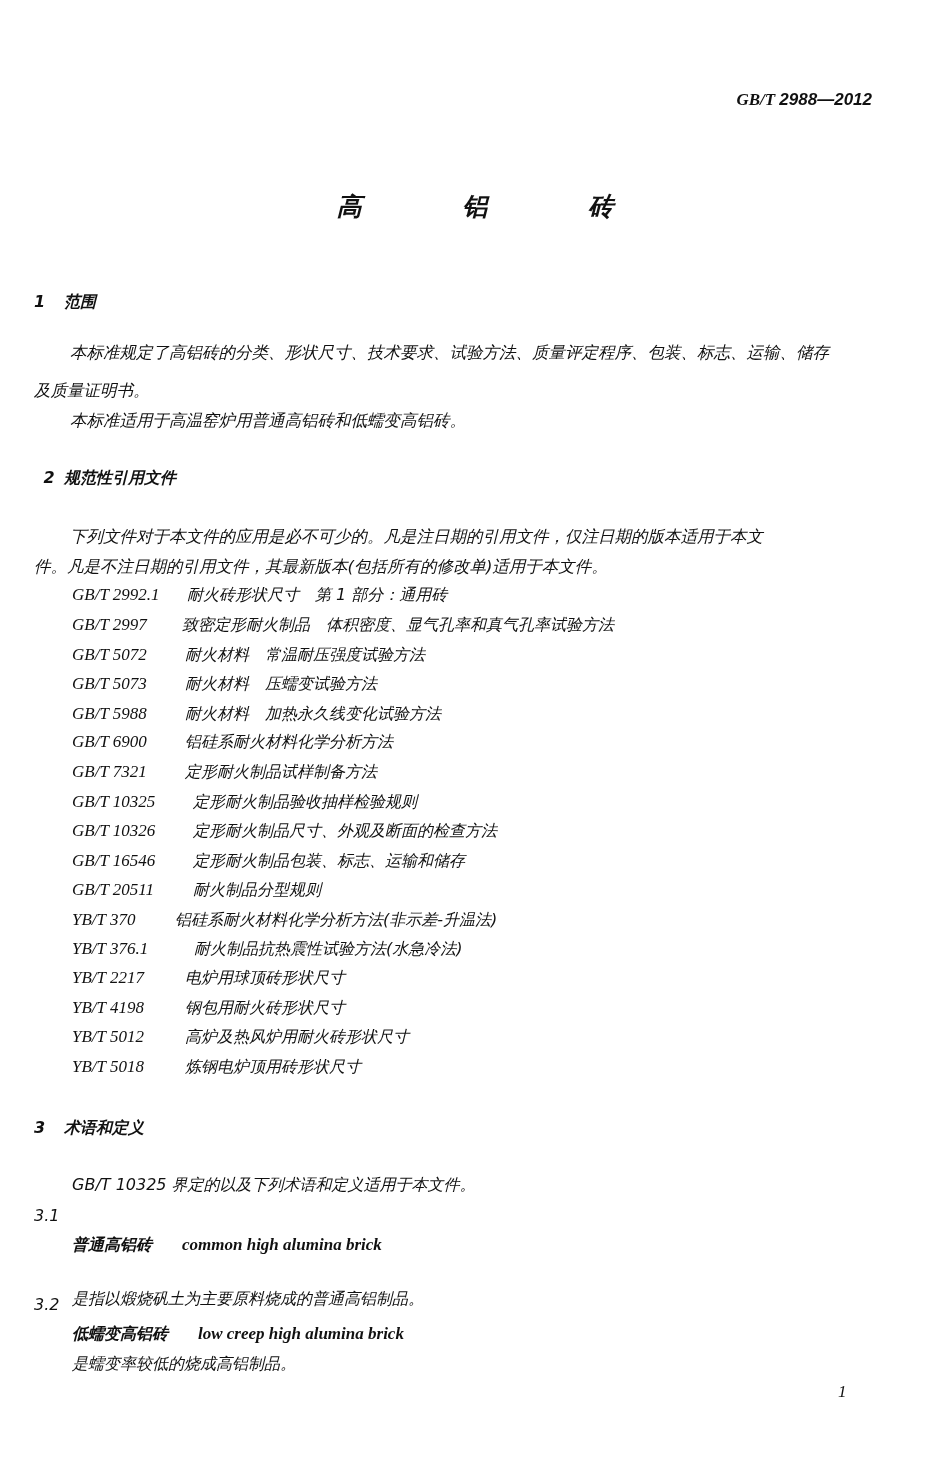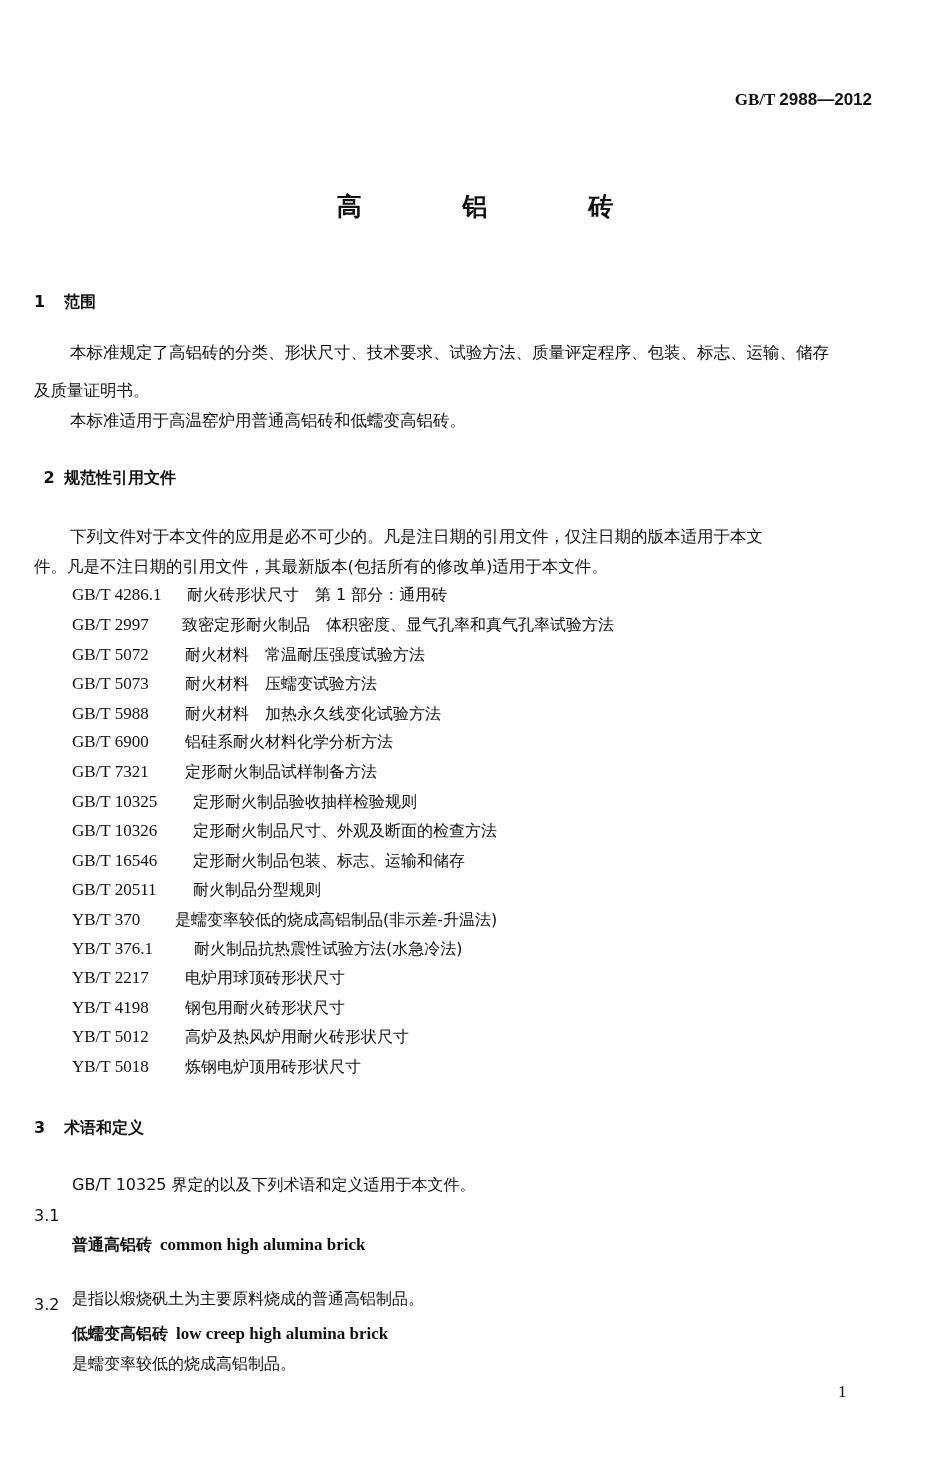--- a/index.html
+++ b/index.html
@@ -1,39 +1,39 @@
 <!DOCTYPE html>
 <html><head>
 <meta charset="utf-8">
 <style>
   html, body { margin: 0; padding: 0; background: #ffffff; }
   body {
     width: 950px; height: 1464px; position: relative; overflow: hidden;
     font-family: "DejaVu Serif", "Liberation Serif", serif;
     color: #111111;
   }
-  .abs { position: absolute; white-space: nowrap; }
+  .abs { position: absolute; white-space: nowrap; font-style: italic; }
   .std-code {
     right: 78px; top: 90px; font-size: 17px; font-weight: bold;
     font-family: "Liberation Serif", serif;
   }
   .std-code .num { font-family: "Liberation Sans", sans-serif; }
   .title {
     left: 0; width: 950px; top: 190px; text-align: center;
     font-size: 25px; font-weight: bold; letter-spacing: 46px;
     font-family: "DejaVu Sans", sans-serif; padding-left: 46px; box-sizing: border-box;
   }
   .sec-head { font-size: 16px; font-weight: bold; font-family: "DejaVu Sans", sans-serif; }
   .sec-head .no { display: inline-block; width: 30px; }
   .para { font-size: 16.5px; line-height: 30px; font-family: "DejaVu Sans", sans-serif; }
   .body-text { font-size: 16px; font-family: "DejaVu Sans", sans-serif; }
   .ref-row { font-size: 16px; font-family: "DejaVu Sans", sans-serif; left: 72px; }
   .ref-code { font-family: "Liberation Serif", serif; font-size: 17px; display: inline-block; }
   .ref-title { display: inline-block; }
-  .term-en { font-family: "Liberation Serif", serif; font-weight: bold; font-size: 17px; margin-left: 8px; }
+  .term-en { font-family: "Liberation Serif", serif; font-weight: bold; font-size: 17px; margin-left: 30px; }
   .term-zh { font-weight: bold; }
   .clause-no { font-size: 16px; font-family: "DejaVu Sans", sans-serif; }
   .page-num { left: 838px; top: 1382px; font-size: 17px; font-family: "Liberation Serif", serif; }
 </style>
 </head>
 <body>
 
 <div class="abs std-code">
   <span>GB/T</span>
   <span class="num">2988—2012</span>
@@ -48,32 +48,32 @@
 <div class="abs para" style="left:34px; top:376px;">及质量证明书。</div>
 <div class="abs para" style="left:70px; top:406px;">本标准适用于高温窑炉用普通高铝砖和低蠕变高铝砖。</div>
 
 <div class="abs sec-head" style="left:34px; top:468px;text-align:center;">
   <span class="no">2</span><span>规范性引用文件</span>
 </div>
 <div class="abs para" style="left:70px; top:522px;">下列文件对于本文件的应用是必不可少的。凡是注日期的引用文件，仅注日期的版本适用于本文</div>
 <div class="abs para" style="left:34px; top:552px;">件。凡是不注日期的引用文件，其最新版本(包括所有的修改单)适用于本文件。</div>
 
 <div>
-  <div class="abs ref-row" style="top:585px;"><span class="ref-code" style="width:115px">GB/T 4286.1</span><span class="ref-title">耐火砖形状尺寸　第 1 部分：通用砖</span></div>
+  <div class="abs ref-row" style="top:585px;"><span class="ref-code" style="width:115px">GB/T 2992.1</span><span class="ref-title">耐火砖形状尺寸　第 1 部分：通用砖</span></div>
   <div class="abs ref-row" style="top:615px;"><span class="ref-code" style="width:110px">GB/T 2997</span><span class="ref-title">致密定形耐火制品　体积密度、显气孔率和真气孔率试验方法</span></div>
   <div class="abs ref-row" style="top:645px;"><span class="ref-code" style="width:113px">GB/T 5072</span><span class="ref-title">耐火材料　常温耐压强度试验方法</span></div>
   <div class="abs ref-row" style="top:674px;"><span class="ref-code" style="width:113px">GB/T 5073</span><span class="ref-title">耐火材料　压蠕变试验方法</span></div>
   <div class="abs ref-row" style="top:704px;"><span class="ref-code" style="width:113px">GB/T 5988</span><span class="ref-title">耐火材料　加热永久线变化试验方法</span></div>
   <div class="abs ref-row" style="top:732px;"><span class="ref-code" style="width:113px">GB/T 6900</span><span class="ref-title">铝硅系耐火材料化学分析方法</span></div>
   <div class="abs ref-row" style="top:762px;"><span class="ref-code" style="width:113px">GB/T 7321</span><span class="ref-title">定形耐火制品试样制备方法</span></div>
   <div class="abs ref-row" style="top:792px;"><span class="ref-code" style="width:121px">GB/T 10325</span><span class="ref-title">定形耐火制品验收抽样检验规则</span></div>
   <div class="abs ref-row" style="top:821px;"><span class="ref-code" style="width:121px">GB/T 10326</span><span class="ref-title">定形耐火制品尺寸、外观及断面的检查方法</span></div>
   <div class="abs ref-row" style="top:851px;"><span class="ref-code" style="width:121px">GB/T 16546</span><span class="ref-title">定形耐火制品包装、标志、运输和储存</span></div>
   <div class="abs ref-row" style="top:880px;"><span class="ref-code" style="width:121px">GB/T 20511</span><span class="ref-title">耐火制品分型规则</span></div>
-  <div class="abs ref-row" style="top:910px;"><span class="ref-code" style="width:103px">YB/T 370</span><span class="ref-title">是蠕变率较低的烧成高铝制品(非示差-升温法)</span></div>
+  <div class="abs ref-row" style="top:910px;"><span class="ref-code" style="width:103px">YB/T 370</span><span class="ref-title">铝硅系耐火材料化学分析方法(非示差-升温法)</span></div>
   <div class="abs ref-row" style="top:939px;"><span class="ref-code" style="width:122px">YB/T 376.1</span><span class="ref-title">耐火制品抗热震性试验方法(水急冷法)</span></div>
   <div class="abs ref-row" style="top:968px;"><span class="ref-code" style="width:113px">YB/T 2217</span><span class="ref-title">电炉用球顶砖形状尺寸</span></div>
   <div class="abs ref-row" style="top:998px;"><span class="ref-code" style="width:113px">YB/T 4198</span><span class="ref-title">钢包用耐火砖形状尺寸</span></div>
   <div class="abs ref-row" style="top:1027px;"><span class="ref-code" style="width:113px">YB/T 5012</span><span class="ref-title">高炉及热风炉用耐火砖形状尺寸</span></div>
   <div class="abs ref-row" style="top:1057px;"><span class="ref-code" style="width:113px">YB/T 5018</span><span class="ref-title">炼钢电炉顶用砖形状尺寸</span></div>
 </div>
 
 <div class="abs sec-head" style="left:34px; top:1118px;">
   <span class="no">3</span><span>术语和定义</span>
 </div>

